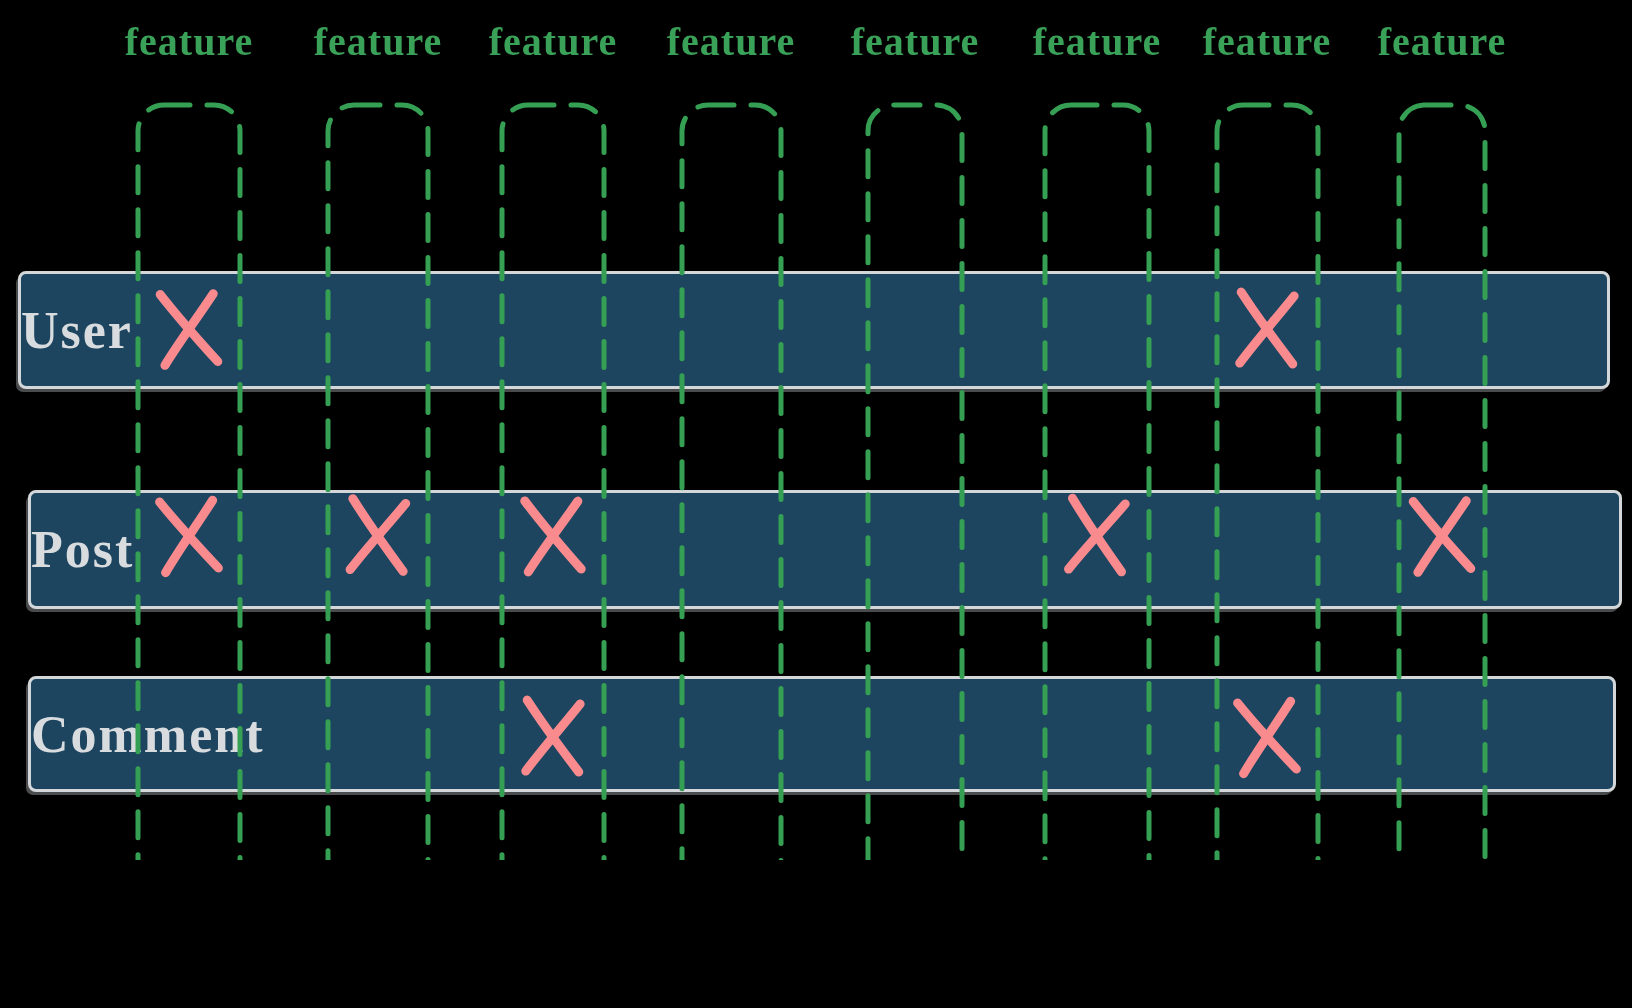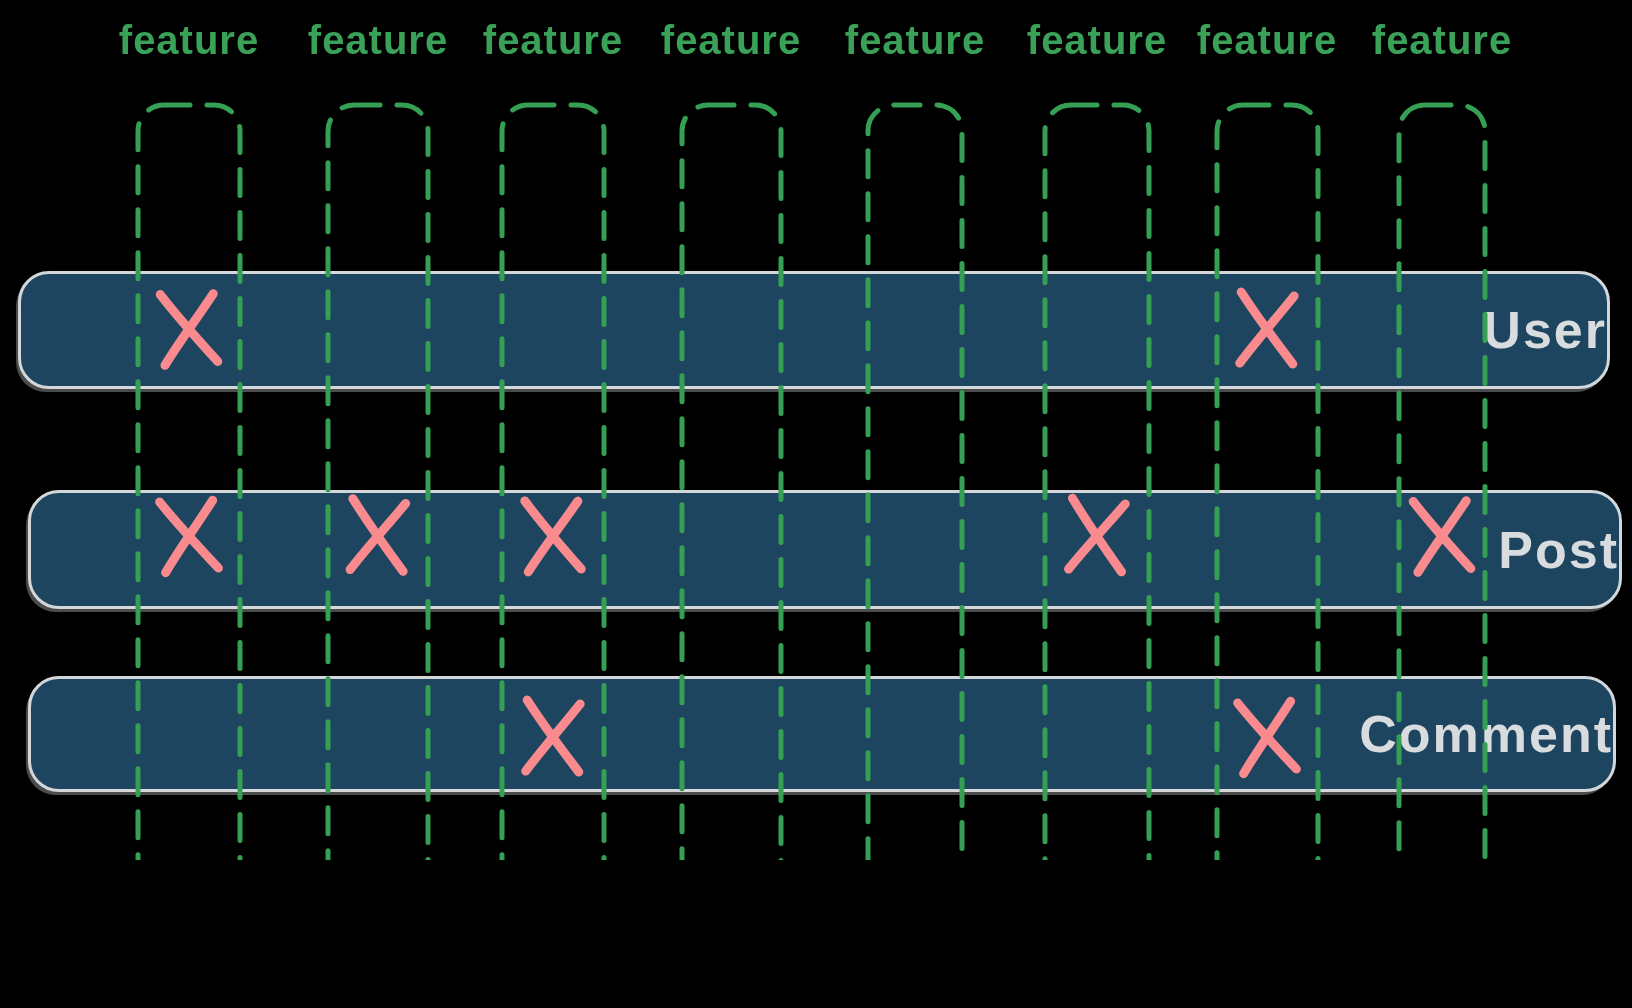--- a/index.html
+++ b/index.html
@@ -6,21 +6,21 @@
     margin: 0;
     padding: 0;
     background: #000;
   }
   .canvas {
     position: relative;
     width: 1632px;
     height: 860px;
     background: var(--bg, #000000);
     overflow: hidden;
-    font-family: Liberation Sans, sans-serif;
+    font-family: Liberation Serif, serif;
   }
 
   
   .feature-label {
     position: absolute;
     top: 18px;
     transform: translateX(-50%);
     font-size: 40px;
     font-weight: 600;
     letter-spacing: 1px;
@@ -35,25 +35,25 @@
   .fl-4 { left: 915px; }
   .fl-5 { left: 1097px; }
   .fl-6 { left: 1267px; }
   .fl-7 { left: 1442px; }
 
   
   .entity-bar {
     position: absolute;
     background: var(--bar-fill, #1d4560);
     border: 3px solid var(--bar-outline, #d3d7da);
-    border-radius: 31px;
+    border-radius: 8px;
     box-shadow: -3px 4px 0 -1px rgba(211, 215, 218, 0.35);
     display: flex;
     align-items: center;
-    justify-content: flex-end;
+    justify-content: flex-start;
     z-index: 1;
   }
   .bar-user    { left: 18px;  top: 271px; width: 1586px; height: 112px; }
   .bar-post    { left: 28px;  top: 490px; width: 1588px; height: 113px; }
   .bar-comment { left: 28px;  top: 676px; width: 1582px; height: 110px; }
 
   .entity-label {
     position: relative;
     z-index: 4;
     font-size: 52px;

